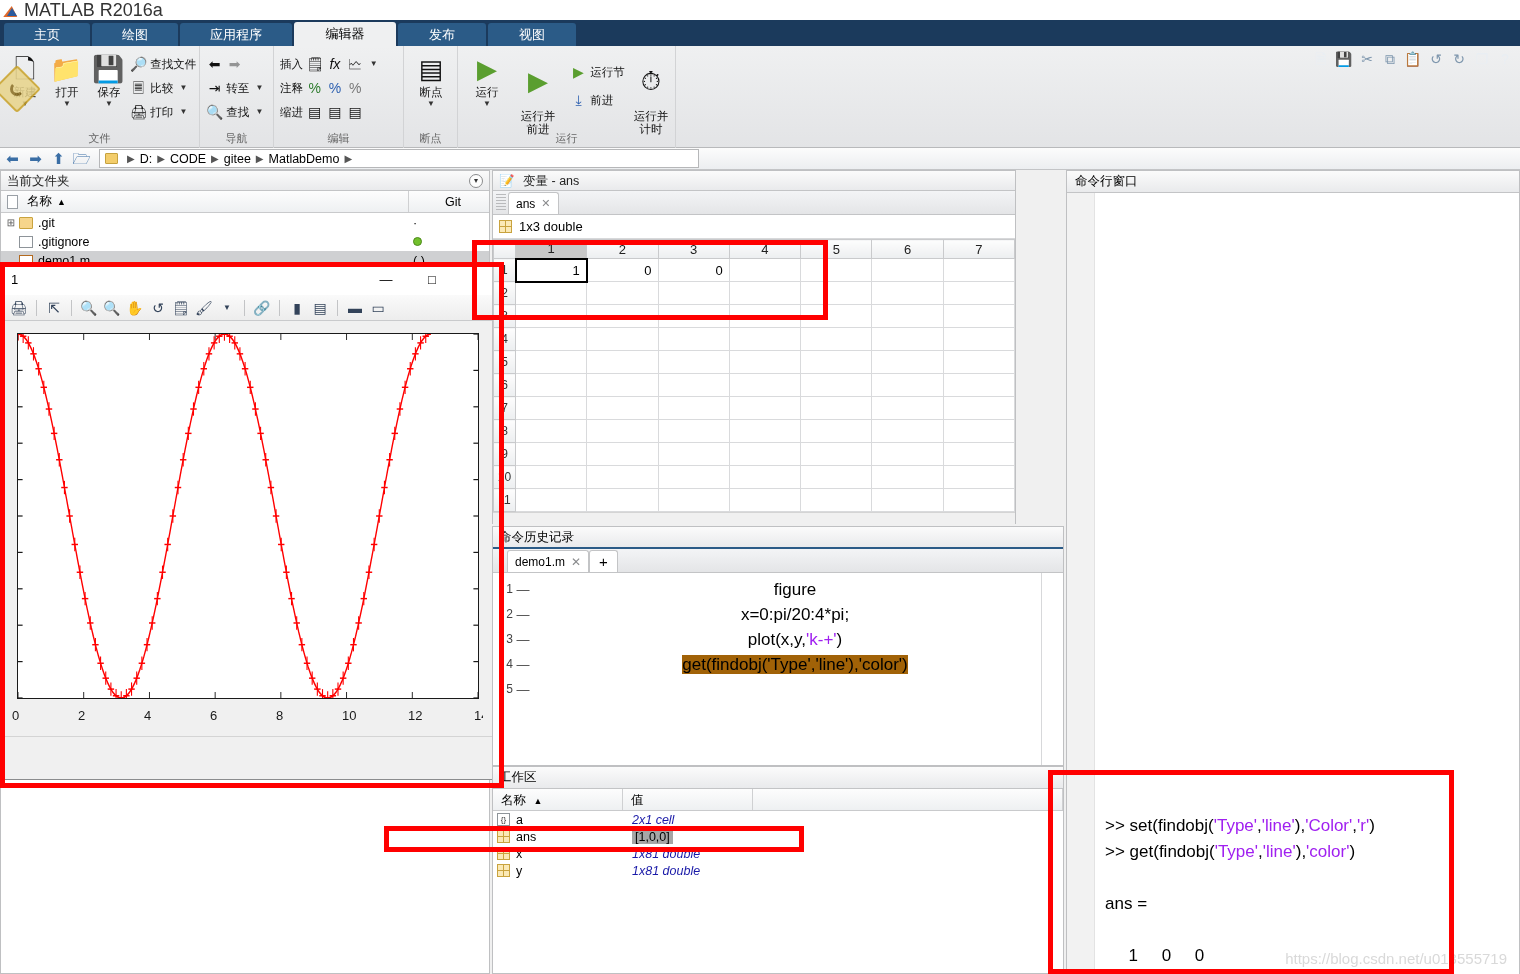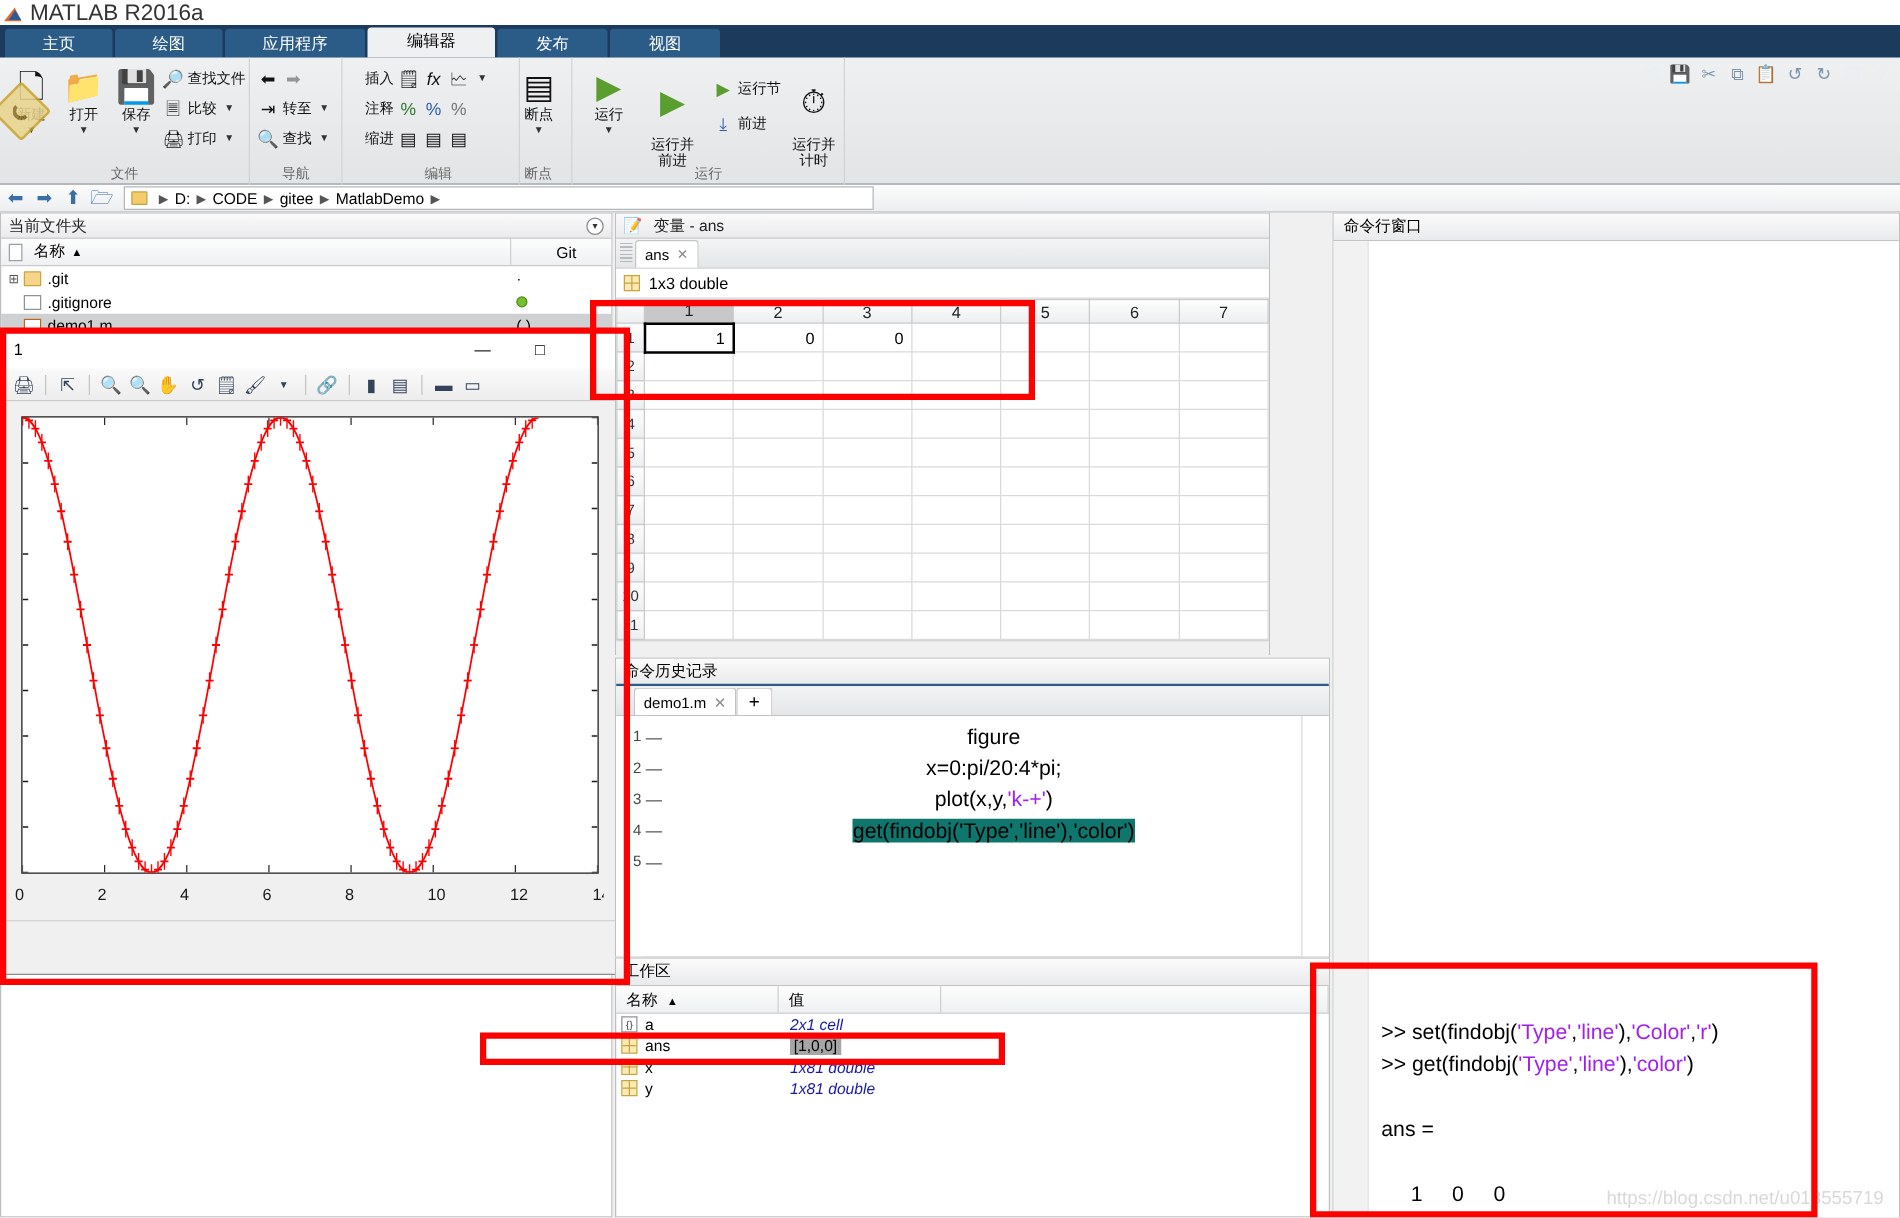--- a/index.html
+++ b/index.html
@@ -29,21 +29,21 @@
   }
   #titlebar .ttext { font-size:18px; color:#333; }
 
   
   #ribbonwrap { left:0; top:20px; width:1520px; height:128px; background:#1b3a5c; }
   #tabstrip { position:absolute; left:0; top:0; width:1520px; height:42px; background:#1b3a5c; }
   .rtab {
     position:absolute; top:3px; height:23px; line-height:23px; text-align:center;
     color:#fff; font-size:13px; background:#2b5b87; border-radius:3px 3px 0 0; cursor:default;
   }
-  .rtab.sel { background:#eff0f1; color:#000; top:2px; height:24px; line-height:24px;font-family:Liberation Mono, monospace; }
+  .rtab.sel { background:#eff0f1; color:#000; top:2px; height:24px; line-height:24px; }
   #ribbonbody {
     position:absolute; left:0; top:26px; width:1520px; height:102px;
     background:linear-gradient(#eff0f1,#e3e4e6);
     border-bottom:1px solid #b8b9bb;
   }
   .rbgroup { position:absolute; top:0; height:102px; border-right:1px solid #d2d3d5; }
   .grplabel {
     position:absolute; bottom:2px; left:0; width:100%; text-align:center;
     font-size:11px; color:#666;
   }
@@ -179,21 +179,21 @@
           padding:0 7px; font-size:12px; display:flex; align-items:center; gap:6px; }
   .etab.plus { padding:0 9px; font-size:15px; }
   #edbody { background:#fff; height:192px; position:relative; display:flex; }
   #gutter { width:22px; background:#fff; font-size:12px; color:#444; padding-top:4px; text-align:right; }
   #gutter div { height:25px; line-height:25px; padding-right:2px; }
   #bpcol { width:16px; padding-top:4px; color:#444; font-size:13px; text-align:center; }
   #bpcol div { height:25px; line-height:25px; }
   #codearea { flex:1; padding-top:4px; padding-left:18px; font-size:17px; color:#000; }
   #codearea .ln { height:25px; line-height:25px; white-space:pre;text-align:center; }
   .str { color:#a020f0; }
-  .selline { background:#0f766e; display:inline; }
+  .selline { background:#a16207; display:inline; }
   #edright { width:22px; border-left:1px solid #d7d8da; background:#fff; }
 
   
   #wspanel { left:492px; top:766px; width:572px; height:208px; }
   #wshdr { height:22px; background:linear-gradient(#fbfbfb,#e9eaec); border-bottom:1px solid #c3c4c6; font-size:12.5px; padding-left:6px; line-height:21px;}
   #wscols { display:flex; height:22px; background:linear-gradient(#fdfdfd,#eef0f2); border-bottom:1px solid #c9cacc; font-size:12.5px; }
   #wscols div { line-height:22px; padding-left:8px; border-right:1px solid #cfd0d2; }
   .wrow { display:flex; align-items:center; height:17px; font-size:12.5px; }
   .wrow .wi { width:13px;height:13px;margin:0 6px 0 4px; }
   .wi.cell { background:#fff;border:1px solid #8e9499;position:relative;font-size:8px;line-height:11px;text-align:center;color:#333;}
@@ -281,21 +281,21 @@
         <span class="dd">▼</span>
       </div>
       <div class="smbtn" style="left:6px;top:54px">
         <span class="gl">🔍</span>
         <span class="cap">查找</span>
         <span class="dd">▼</span>
       </div>
       <div class="grplabel">导航</div>
     </div>
 
-    <div class="rbgroup" style="left:286px;width:130px">
+    <div class="rbgroup" style="left:274px;width:130px">
       <div class="smbtn" style="left:6px;top:6px">
         <span class="cap">插入</span>
         <span class="gl">🗒</span>
         <span class="gl" style="font-style:italic">fx</span>
         <span class="gl">🗠</span>
         <span class="dd">▼</span>
       </div>
       <div class="smbtn" style="left:6px;top:30px">
         <span class="cap">注释</span>
         <span class="gl" style="color:#2c7b2c">%</span>

